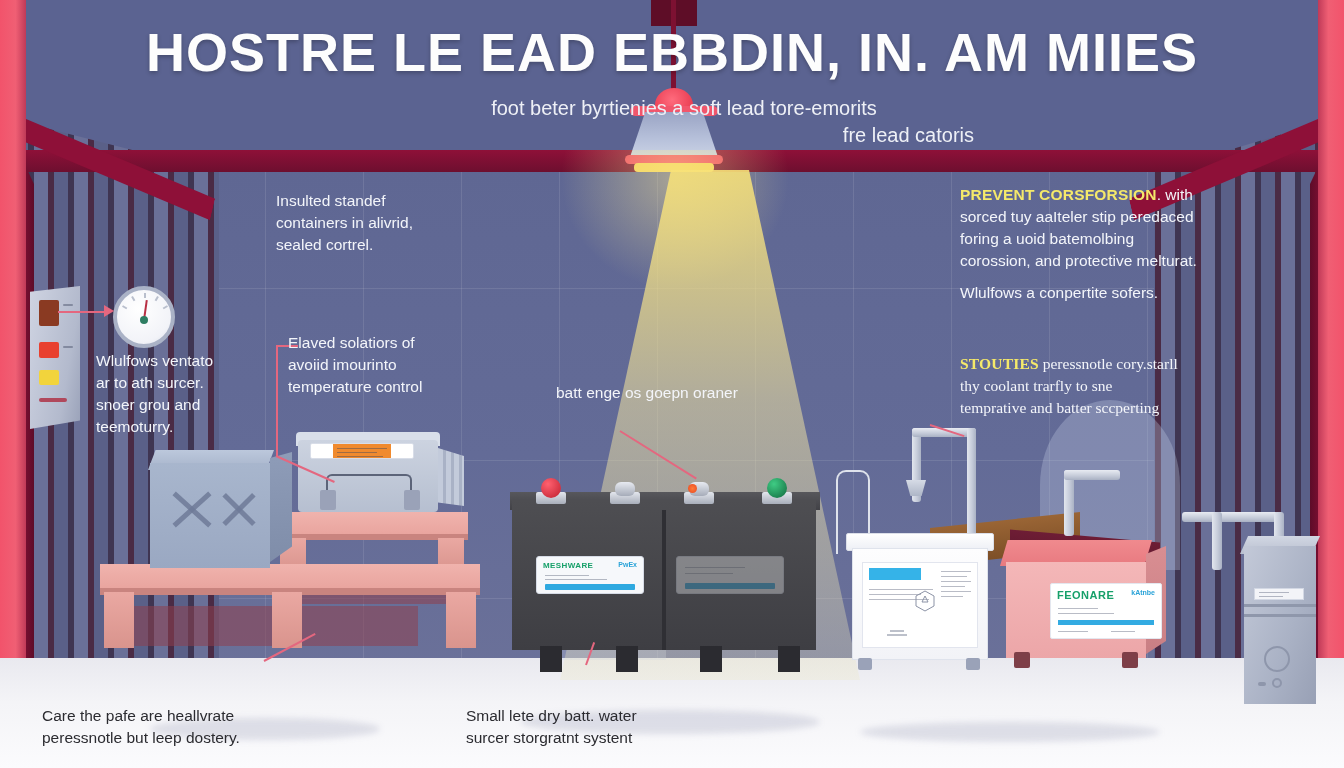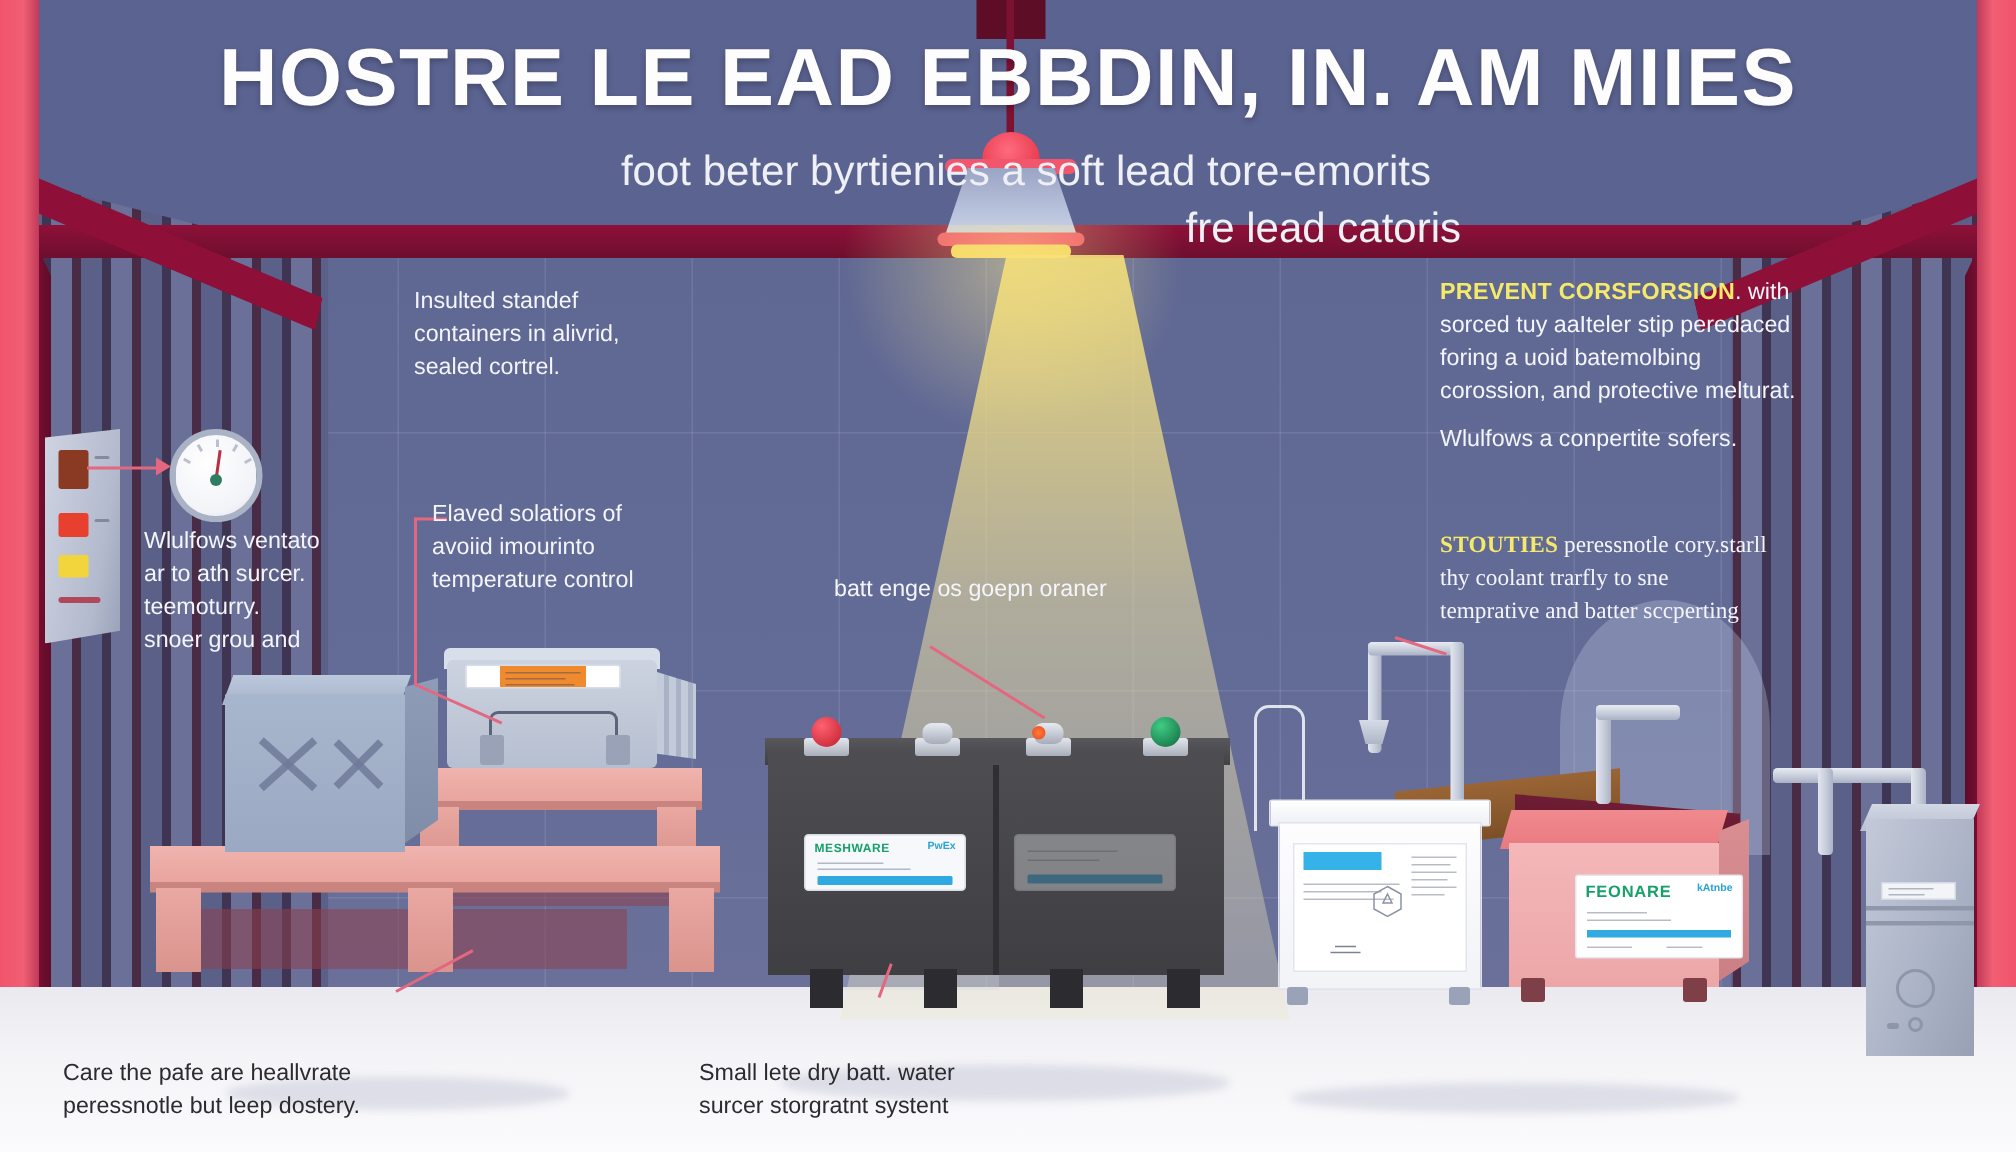--- a/index.html
+++ b/index.html
@@ -291,21 +291,21 @@
   }
 
   
   .title{
     position:absolute; left:0; right:0; top:24px; text-align:center;
     font-size:54px; font-weight:bold; color:#fdfdfd; letter-spacing:1px;
     line-height:1.05; text-shadow:0 2px 4px rgba(0,0,0,.25);
   }
   .subtitle{
     position:absolute; left:0; right:0; top:95px; text-align:center;
-    font-size:28px; color:#eef0f6; line-height:1.35; padding:0 90px;margin-left:24px;
+    font-size:20px; color:#eef0f6; line-height:1.35; padding:0 90px;margin-left:24px;
   }
   .subtitle span{ display:block; }
   .sub-l2{ text-align:right; padding-right:280px; }
 
   .ann{ position:absolute; color:#f3f5fa; font-size:15.5px; line-height:1.42; }
   .ann b.hl{ color:#f5e96a; font-weight:bold; letter-spacing:.2px; }
   .ann p{ margin-bottom:10px; }
 
   .cap{ position:absolute; color:#2b2b30; font-size:15.5px; line-height:1.4; }
 
@@ -550,22 +550,22 @@
 
   <div class="ann" style="left:276px;top:190px;width:220px;">
     <div>Insulted standef</div>
     <div>containers in alivrid,</div>
     <div>sealed cortrel.</div>
   </div>
 
   <div class="ann" style="left:96px;top:350px;width:200px;">
     <div>Wlulfows ventato</div>
     <div>ar to ath surcer.</div>
+    <div>snoer grou and</div>
     <div>teemoturry.</div>
-    <div>snoer grou and</div>
   </div>
 
   <div class="ann" style="left:288px;top:332px;width:220px;">
     <div>Elaved solatiors of</div>
     <div>avoiid imourinto</div>
     <div>temperature control</div>
   </div>
 
   <div class="ann" style="left:556px;top:382px;width:260px;">
     <div>batt enge os goepn oraner</div>

